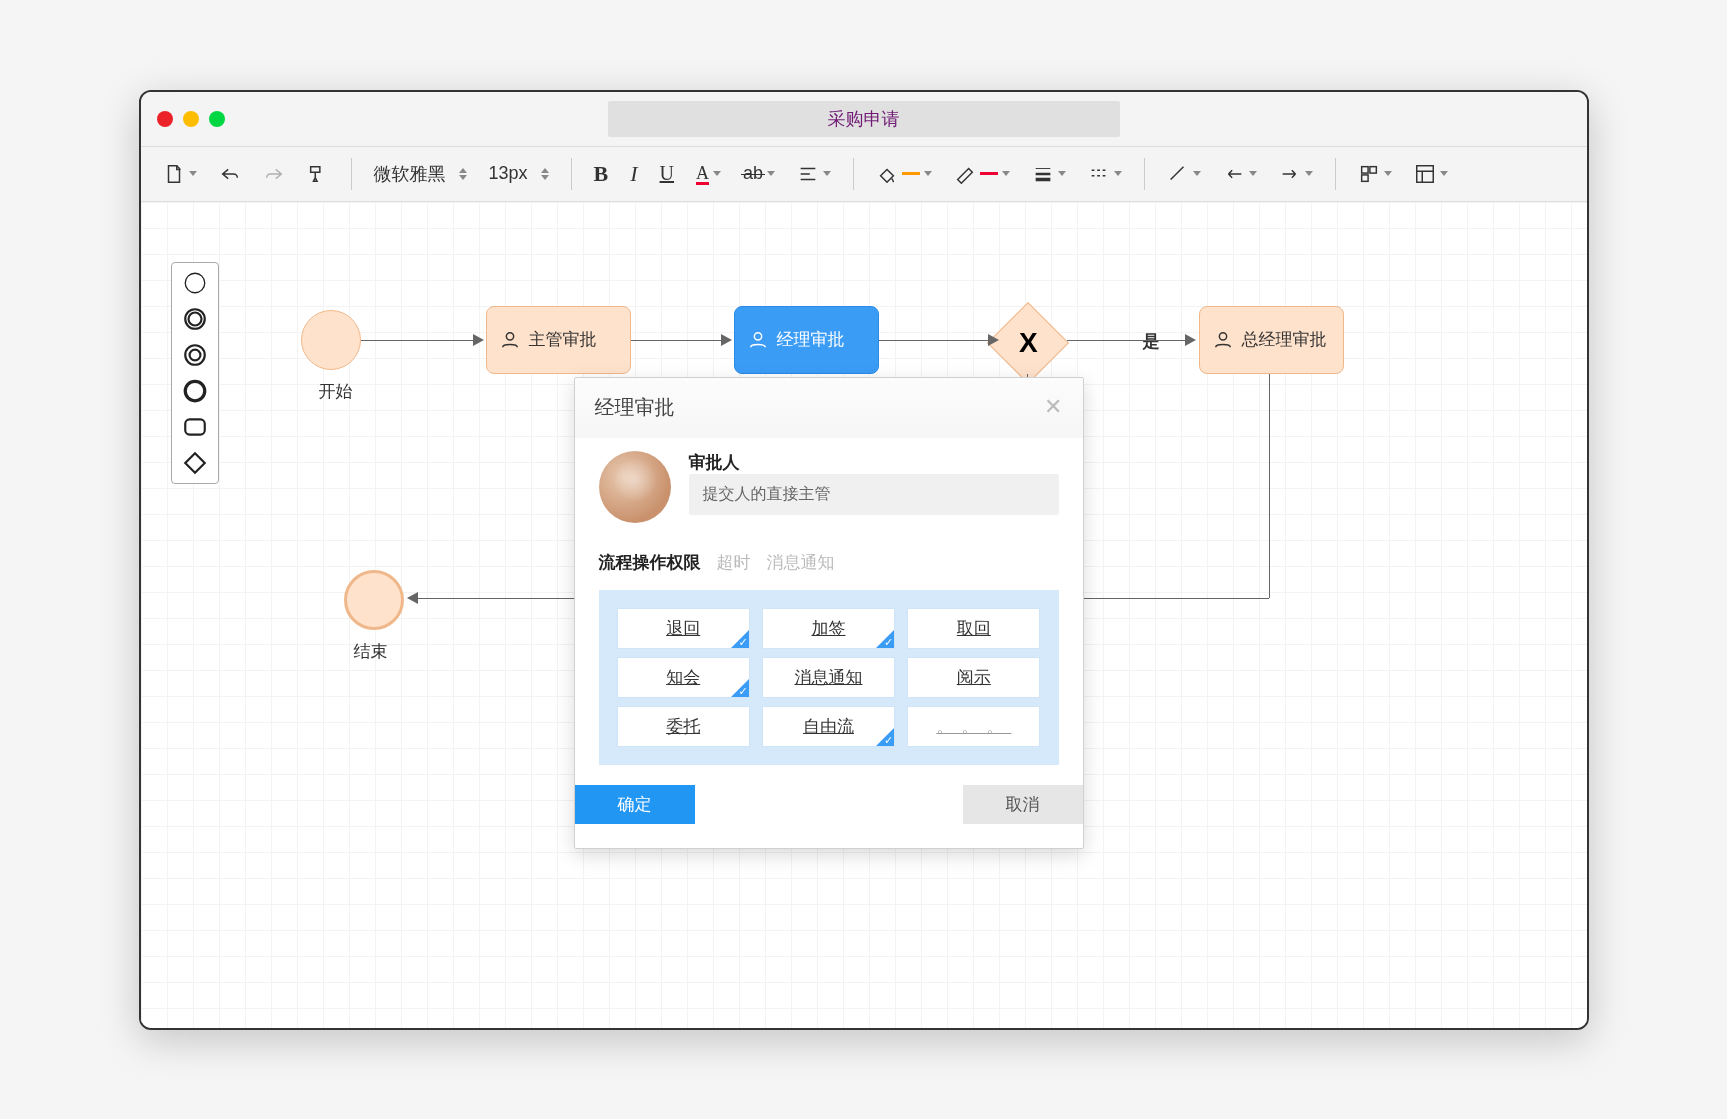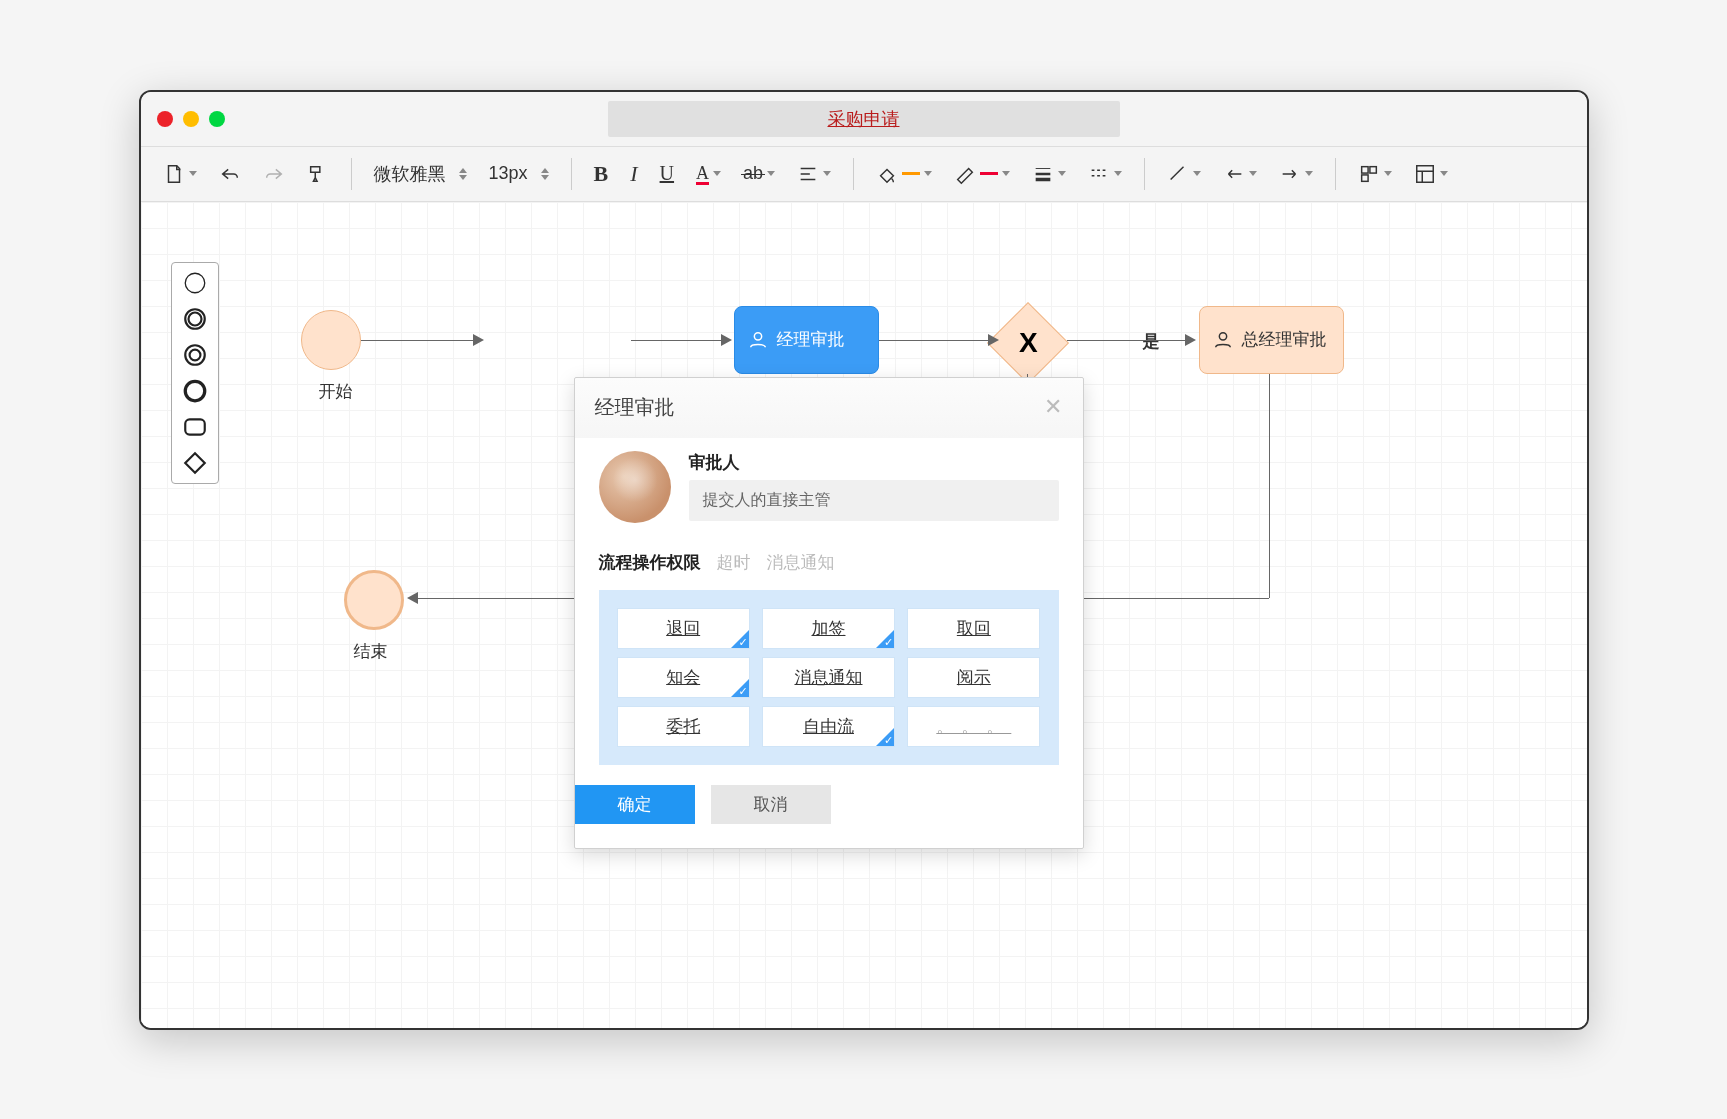--- a/index.html
+++ b/index.html
@@ -6,21 +6,21 @@
     body { font-family: "Microsoft YaHei", -apple-system, sans-serif; background: #f5f5f5; display:flex; align-items:center; justify-content:center; min-height:100vh; }
     .window {
       width: 1450px; height: 940px; background:#fff; border:2px solid #333; border-radius:12px; overflow:hidden; position:relative; box-shadow:0 10px 40px rgba(0,0,0,.2);
     }
     .titlebar {
       height: 54px; background:#f4f4f4; display:flex; align-items:center; padding:0 16px; position:relative;
     }
     .traffic { display:flex; gap:10px; }
     .traffic span { width:16px; height:16px; border-radius:50%; display:inline-block; }
     .tl-close{background:#ec2229} .tl-min{background:#ffbd00} .tl-max{background:#00d742}
-    .title-center { position:absolute; left:50%; transform:translateX(-50%); background:#e0e0e0; padding:6px 220px; border-radius:2px; color:#b91c1c; font-size:18px;text-decoration:underline; }
+    .title-center { position:absolute; left:50%; transform:translateX(-50%); background:#e0e0e0; padding:6px 220px; border-radius:2px; color:#701a75; font-size:18px; }
     .toolbar {
       height: 56px; background:#f4f4f4; border-top:1px solid #ddd; border-bottom:1px solid #ddd; display:flex; align-items:center; padding:0 18px; gap:14px; color:#333; font-size:18px;
     }
     .toolbar .sep { width:1px; height:32px; background:#ccc; margin:0 4px; }
     .tbtn { display:inline-flex; align-items:center; gap:4px; cursor:pointer; padding:4px; }
     .tbtn svg { width:22px; height:22px; fill:none; stroke:#333; stroke-width:1.6; }
     .caret { width:0;height:0;border-left:4px solid transparent;border-right:4px solid transparent;border-top:5px solid #888; }
     .canvas-area {
       position:absolute; top:110px; left:0; right:0; bottom:0; background:#fff;
       background-image:linear-gradient(#f3f3f3 1px,transparent 1px),linear-gradient(90deg,#f3f3f3 1px,transparent 1px);
@@ -46,39 +46,39 @@
     .arrowhead.left { border-top:6px solid transparent; border-bottom:6px solid transparent; border-right:11px solid #666; }
     .popover {
       position:absolute; left:433px; top:175px; width:510px; background:linear-gradient(#fcfcfc,#f6f6f6 60px,#fff 60px); border:1px solid #d0d0d0; border-radius:2px; box-shadow:0 6px 20px rgba(0,0,0,.15); padding-bottom:24px;
     }
     .popover-header { display:flex; align-items:center; justify-content:space-between; padding:16px 20px; font-size:20px; color:#444; }
     .popover-close { color:#bbb; cursor:pointer; font-size:22px; }
     .approver { display:flex; gap:18px; padding:14px 24px 16px; align-items:flex-start; }
     .avatar { width:72px; height:72px; border-radius:50%; background:radial-gradient(circle at 35% 35%, #e8c9b0, #c9916c 70%); flex-shrink:0; position:relative; overflow:hidden; }
     .avatar::after{content:"";position:absolute;inset:0;background:radial-gradient(circle at 50% 40%, rgba(255,255,255,.4), transparent 40%);}
     .approver-right { flex:1; }
-    .approver-label { font-size:17px; font-weight:600; color:#222; margin-bottom:6px; }
+    .approver-label { font-size:17px; font-weight:600; color:#222; margin-bottom:0; }
     .approver-field { background:#f0f0f0; padding:10px 14px; font-size:16px; color:#666; border-radius:2px; }
     .tabs { display:flex; gap:16px; padding:12px 24px 16px; font-size:17px; }
     .tab { color:#bbb; cursor:pointer; }
     .tab.active { color:#222; font-weight:600; }
     .perm-grid {
       margin:0 24px; background:#d6e9fb; padding:18px; display:grid; grid-template-columns:repeat(3,1fr); gap:8px 12px;
     }
     .perm-item { position:relative; background:#fff; border:1px solid #cfe4f7; text-align:center; padding:8px 0; font-size:17px; color:#333; cursor:pointer;text-decoration:underline; }
     .perm-item.checked::after{
       content:"✓"; position:absolute; right:0; bottom:0; width:0; height:0;
       border-bottom:18px solid #3b9cf6; border-left:18px solid transparent;
       color:#fff; font-size:11px; line-height:1; display:flex; align-items:flex-end; justify-content:flex-end;
     }
     .perm-item.checked .chk { position:absolute; right:1px; bottom:-1px; color:#fff; font-size:11px; z-index:2; }
     .perm-item .chk{display:none}
     .perm-item.checked .chk{display:block}
     .perm-more { letter-spacing:8px; color:#999; }
-    .popover-actions { display:flex; gap:16px; justify-content:flex-start; margin-top:20px; }
+    .popover-actions { display:flex; gap:28px; justify-content:space-between; margin-top:20px; }
     .btn { width:120px; padding:8px 0; text-align:center; font-size:17px; cursor:pointer; }
     .btn-primary { background:#2196f3; color:#fff; }
     .btn-default { background:#e6e6e6; color:#555; }
     .updown { display:inline-flex; flex-direction:column; gap:2px; }
     .updown span{ width:0;height:0;border-left:4px solid transparent;border-right:4px solid transparent; }
     .updown .u{border-bottom:5px solid #888} .updown .d{border-top:5px solid #888}
   </style>
 </head>
 <body>
 
@@ -241,20 +241,27 @@
       <div class="pal-item">
           <svg viewBox="0 0 24 24">
             <path d="M12 3l9 9-9 9-9-9z"></path>
           </svg>
         </div>
     </div>
 
     <div class="node-circle" style="left:160px; top:108px;"></div>
     <div class="node-label" style="left:178px; top:178px;">开始</div>
 
+    <div class="node-task" style="left:345px; top:104px;">
+      <svg viewBox="0 0 24 24">
+          <circle cx="12" cy="8" r="4"></circle>
+          <path d="M4 20c0-4 16-4 16 0"></path>
+        </svg>
+      <span>主管审批</span>
+    </div>
 
     <div class="node-task selected" style="left:593px; top:104px;">
       <svg viewBox="0 0 24 24">
           <circle cx="12" cy="8" r="4"></circle>
           <path d="M4 20c0-4 16-4 16 0"></path>
         </svg>
       <span>经理审批</span>
     </div>
 
     <div class="node-gateway" style="left:858px; top:112px;">

